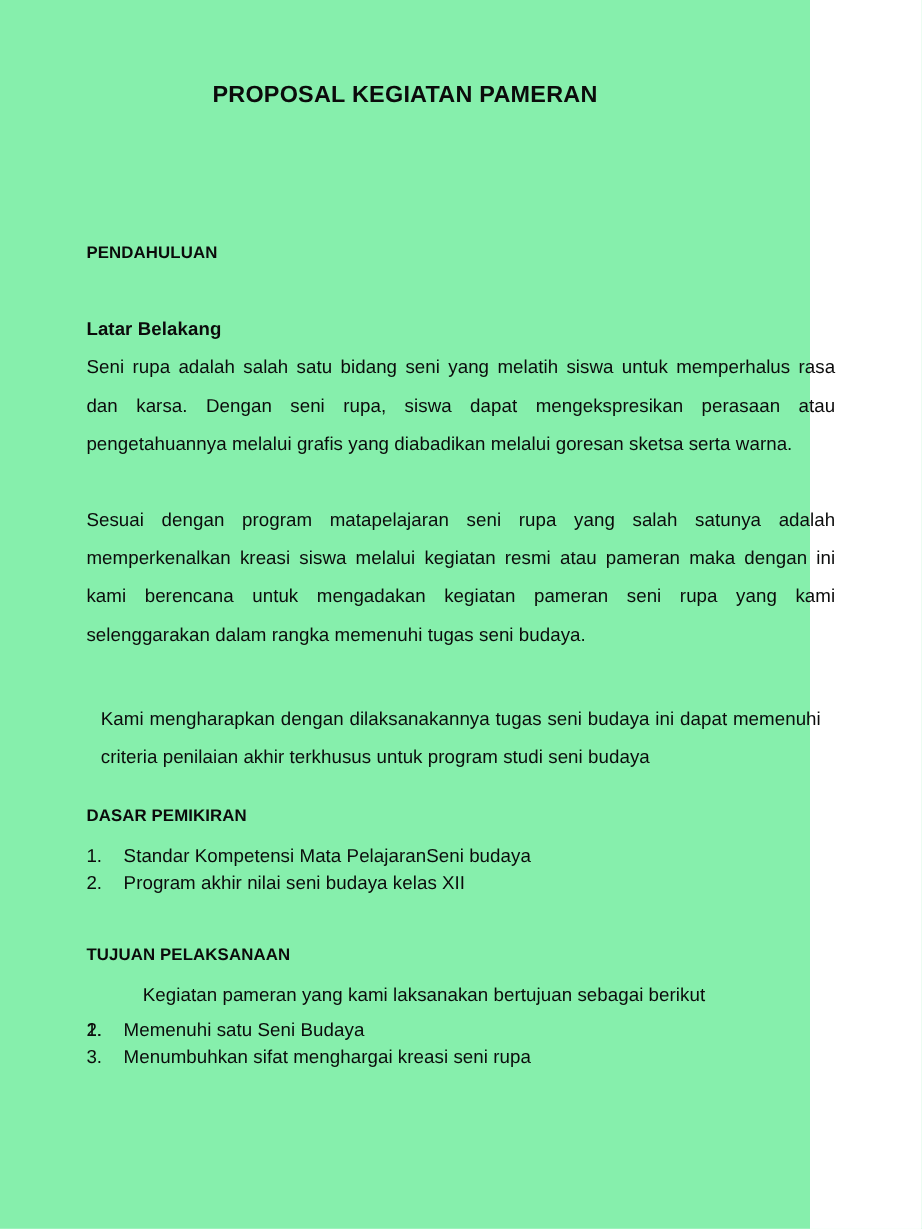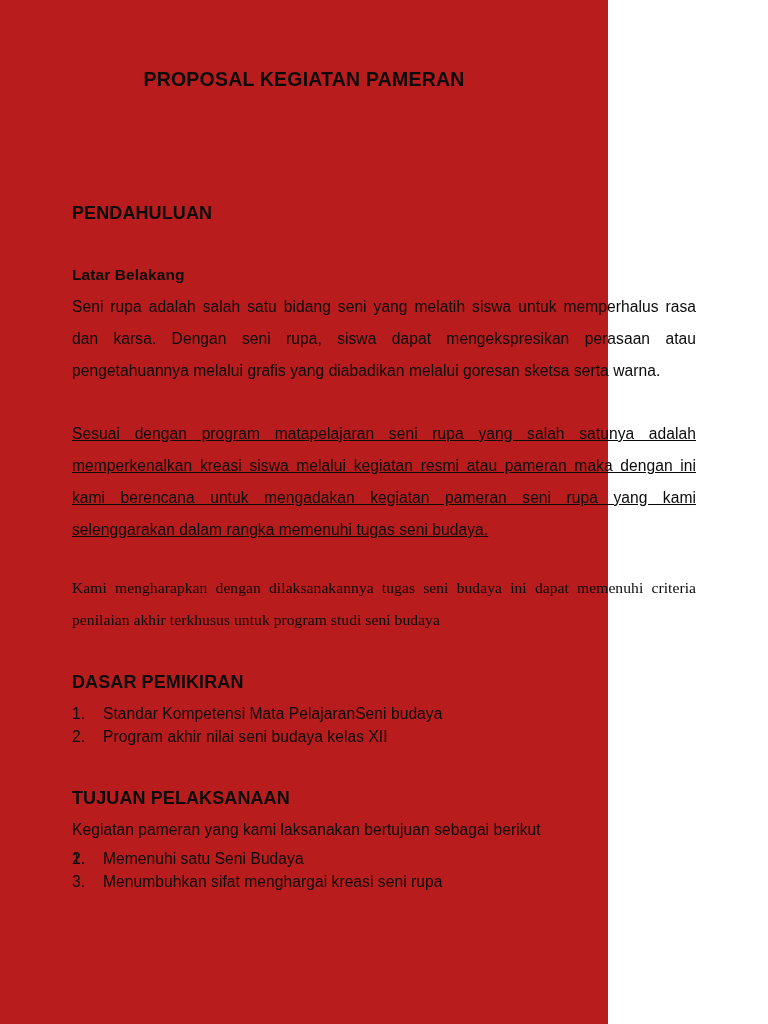--- a/index.html
+++ b/index.html
@@ -12,23 +12,23 @@
     width: 768px;
     height: 1024px;
     overflow: hidden;
     font-family: "Liberation Sans", "DejaVu Sans", sans-serif;
     color: #0b0b0b;
     -webkit-font-smoothing: antialiased;
   }
 
   .page {
     position: relative;
-    width: 608px;
+    width: 675px;
     height: 1024px;
-    background: #b91c1c;
+    background: #86efac;
     box-sizing: border-box;
   }
 
   
   .col {
     position: absolute;
     left: 72px;
     width: 624px;
   }
 
@@ -38,21 +38,21 @@
     right: 0;
     top: 68px;
     text-align: center;
     font-size: 19.5px;
     font-weight: bold;
     letter-spacing: 0.2px;
     line-height: 1.2;
   }
 
   .heading {
-    font-size: 18px;
+    font-size: 14px;
     font-weight: bold;
     line-height: 1.25;
     letter-spacing: 0.1px;
   }
 
   .subheading {
     font-size: 15.5px;
     font-weight: bold;
     line-height: 1.25;
     letter-spacing: 0.1px;
@@ -108,26 +108,26 @@
   </div>
 
   <div class="col" style="top: 291px;">
     <p class="para" style="margin:0;">Seni rupa adalah salah satu bidang seni yang melatih siswa untuk memperhalus rasa dan karsa. Dengan seni rupa, siswa dapat mengekspresikan perasaan atau pengetahuannya melalui grafis yang diabadikan melalui goresan sketsa serta warna.</p>
   </div>
 
   <div class="col" style="top: 265px;">
     <div class="subheading">Latar Belakang</div>
   </div>
 
-  <div class="col" style="top: 418px; text-decoration: underline;">
+  <div class="col" style="top: 418px;">
     <p class="para" style="margin:0;">Sesuai dengan program matapelajaran seni rupa yang salah satunya adalah memperkenalkan kreasi siswa melalui kegiatan resmi atau pameran maka dengan ini kami  berencana untuk mengadakan kegiatan pameran seni rupa yang kami selenggarakan dalam rangka memenuhi tugas seni budaya.</p>
   </div>
 
   <div class="col" style="top: 572px;">
-    <p class="para last-line-natural" style="margin:0;font-family:Liberation Serif, serif;">Kami mengharapkan dengan dilaksanakannya tugas seni budaya ini dapat memenuhi criteria penilaian akhir terkhusus untuk program studi seni budaya</p>
+    <p class="para last-line-natural" style="margin:12px;">Kami mengharapkan dengan dilaksanakannya tugas seni budaya ini dapat memenuhi criteria penilaian akhir terkhusus untuk program studi seni budaya</p>
   </div>
 
   <div class="col" style="top: 671px;">
     <div class="heading">DASAR PEMIKIRAN</div>
   </div>
 
   <div class="col" style="top: 703px;">
     <ul class="numlist">
       <li>
         <span class="num">1.</span>
@@ -137,21 +137,21 @@
         <span class="num">2.</span>
         <span>Program akhir nilai seni budaya kelas XII</span>
       </li>
     </ul>
   </div>
 
   <div class="col" style="top: 787px;">
     <div class="heading">TUJUAN PELAKSANAAN</div>
   </div>
 
-  <div class="col" style="top: 816px;">
+  <div class="col" style="top: 816px; margin-left: 47px;">
     <div class="plainline">Kegiatan pameran yang kami laksanakan bertujuan sebagai berikut</div>
   </div>
 
   <div class="col" style="top: 848px;">
     <ul class="numlist">
       <li>
         <span class="num">1.</span>
       </li>
       <li>
         <span class="num">2.</span>

